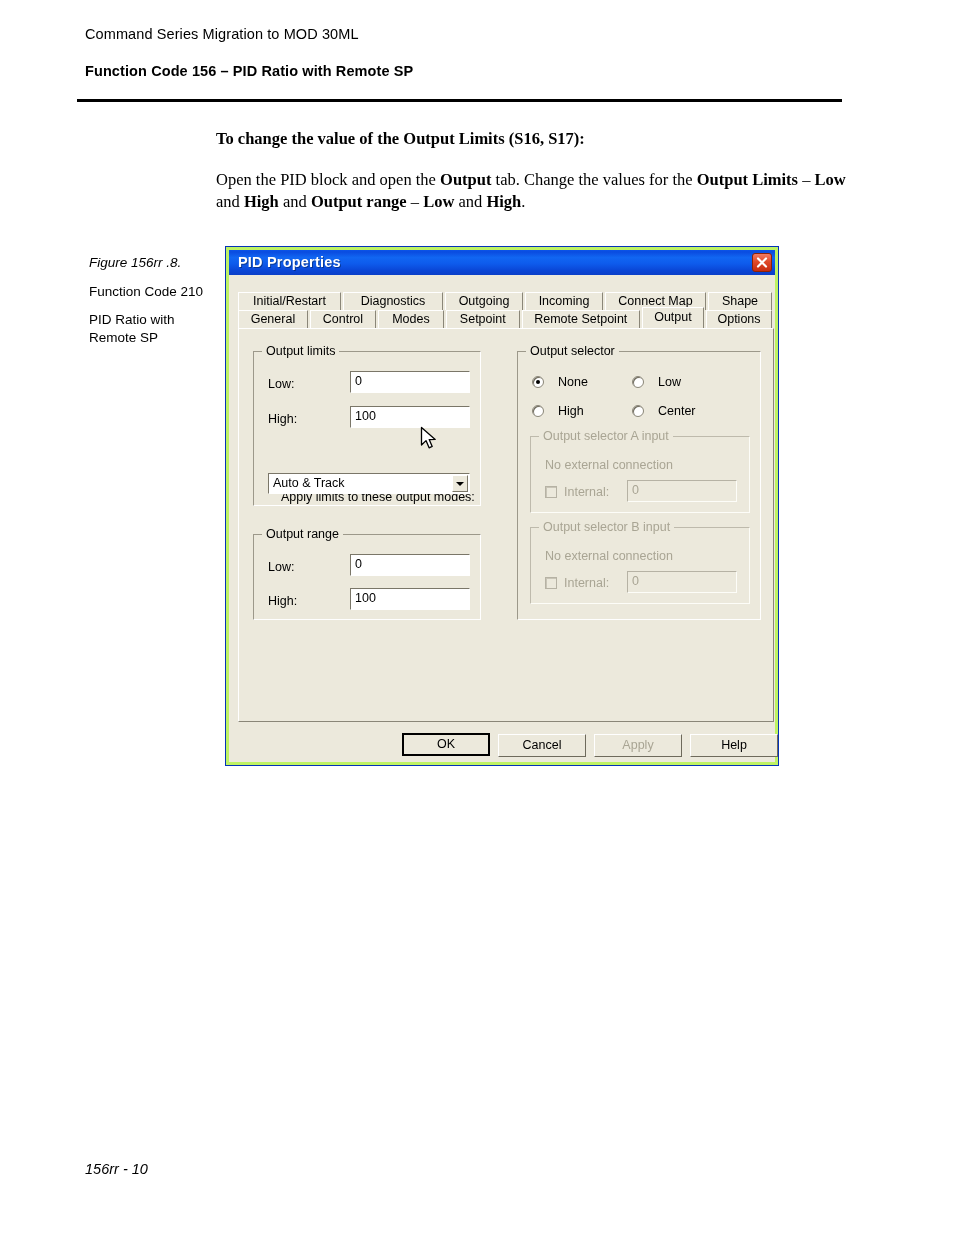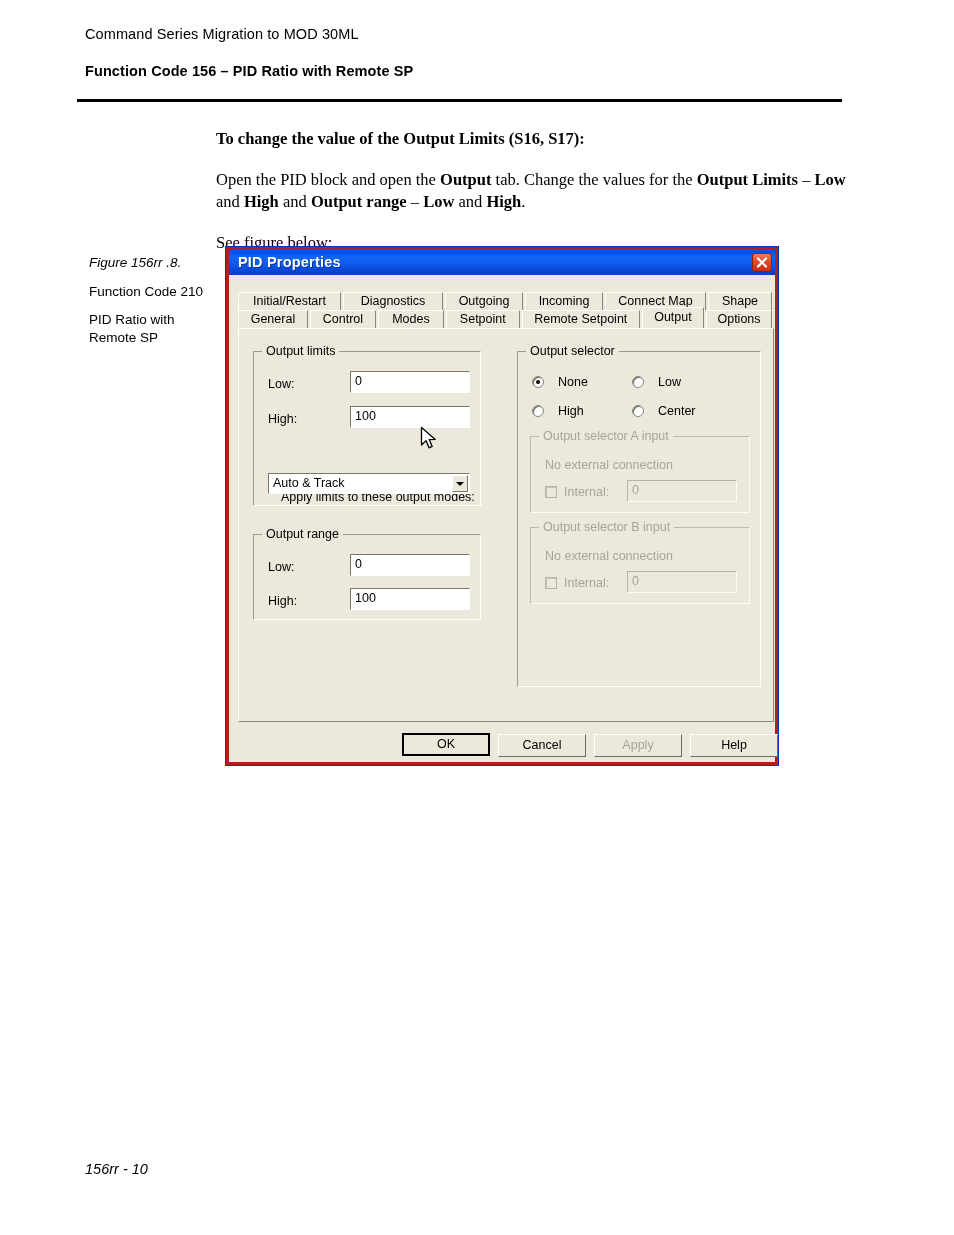--- a/index.html
+++ b/index.html
@@ -94,21 +94,21 @@
     color: #000;
   }
 
   
   .dialog {
     position: absolute;
     left: 225px;
     top: 246px;
     width: 554px;
     height: 520px;
-    background: #b91c1c;
+    background: #bef264;
     border: 1px solid #0432B8;
     box-sizing: border-box;
     padding: 3px;
     font-family: "Liberation Sans", sans-serif;
   }
   .dlg-inner {
     position: relative;
     width: 100%;
     height: 100%;
     background: #ECE9DC;
@@ -377,21 +377,20 @@
 </head>
 <body>
 
 <div class="page-running-head">Command Series Migration to MOD 30ML</div>
 <div class="page-section-title">Function Code 156 – PID Ratio with Remote SP</div>
 <div class="header-rule"></div>
 
 <div class="body-block">
   <p class="lead">To change the value of the Output Limits (S16, S17):</p>
   <p><span>Open the PID block and open the </span><b>Output</b><span> tab. Change the values for the </span><b>Output Limits</b><span> – </span><b>Low</b><span> and </span><b>High</b><span> and </span><b>Output range</b><span> – </span><b>Low</b><span> and </span><b>High</b><span>.</span></p>
-  <p>See figure below:</p>
 </div>
 
 <div class="fig-caption">
   <span class="fig-title">Figure 156rr .8.</span>
   <span class="fig-line">Function Code 210</span>
   <span class="fig-line">PID Ratio with Remote SP</span>
 </div>
 
 <div class="page-footer">156rr - 10</div>
 
@@ -451,21 +450,21 @@
       <div class="group" style="left:14px; top:205px; width:228px; height:86px;">
         <span class="group-title">Output range</span>
 
         <span class="fld-label" style="left:14px; top:25px;">Low:</span>
         <div class="textbox" style="left:96px; top:19px; width:120px; height:22px;">0</div>
 
         <span class="fld-label" style="left:14px; top:59px;">High:</span>
         <div class="textbox" style="left:96px; top:53px; width:120px; height:22px;">100</div>
       </div>
 
-      <div class="group" style="left:278px; top:22px; width:244px; height:336px;">
+      <div class="group" style="left:278px; top:22px; width:244px; height:269px;">
         <span class="group-title">Output selector</span>
 
         <div class="radio checked" style="left:14px; top:24px;">
           <span class="dot"></span>
           <span>None</span>
         </div>
         <div class="radio" style="left:114px; top:24px;">
           <span class="dot"></span>
           <span>Low</span>
         </div>

